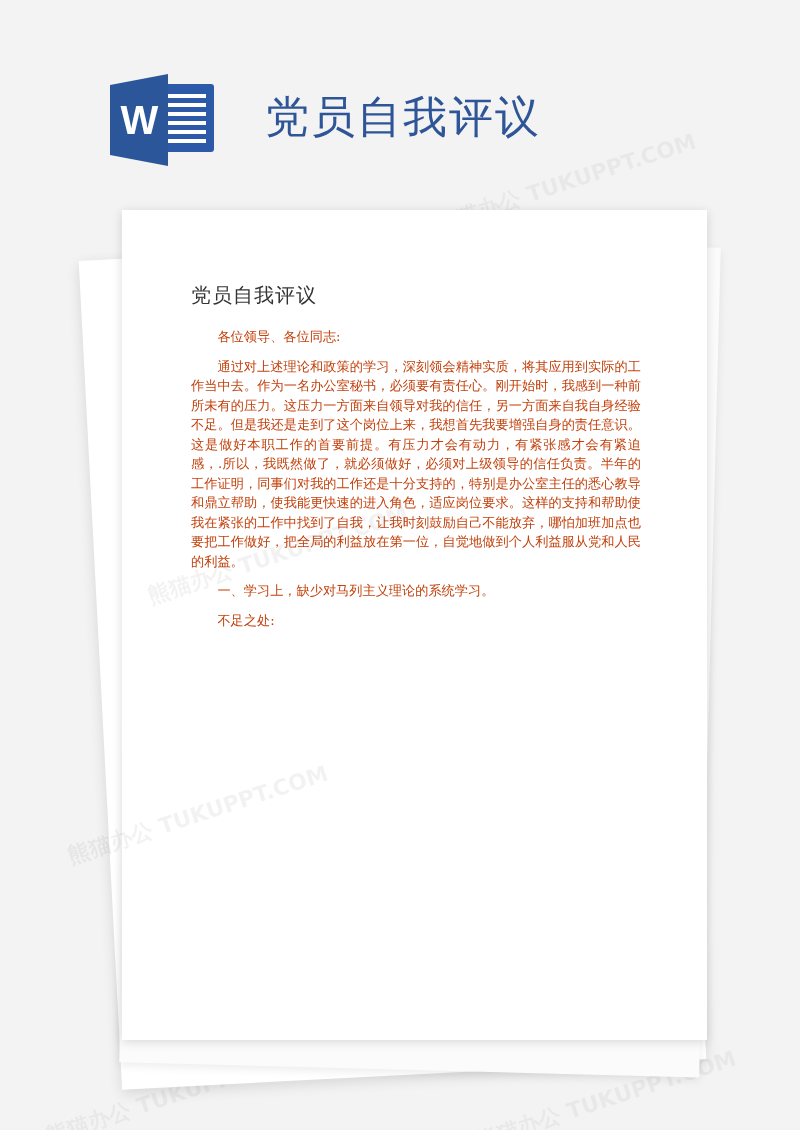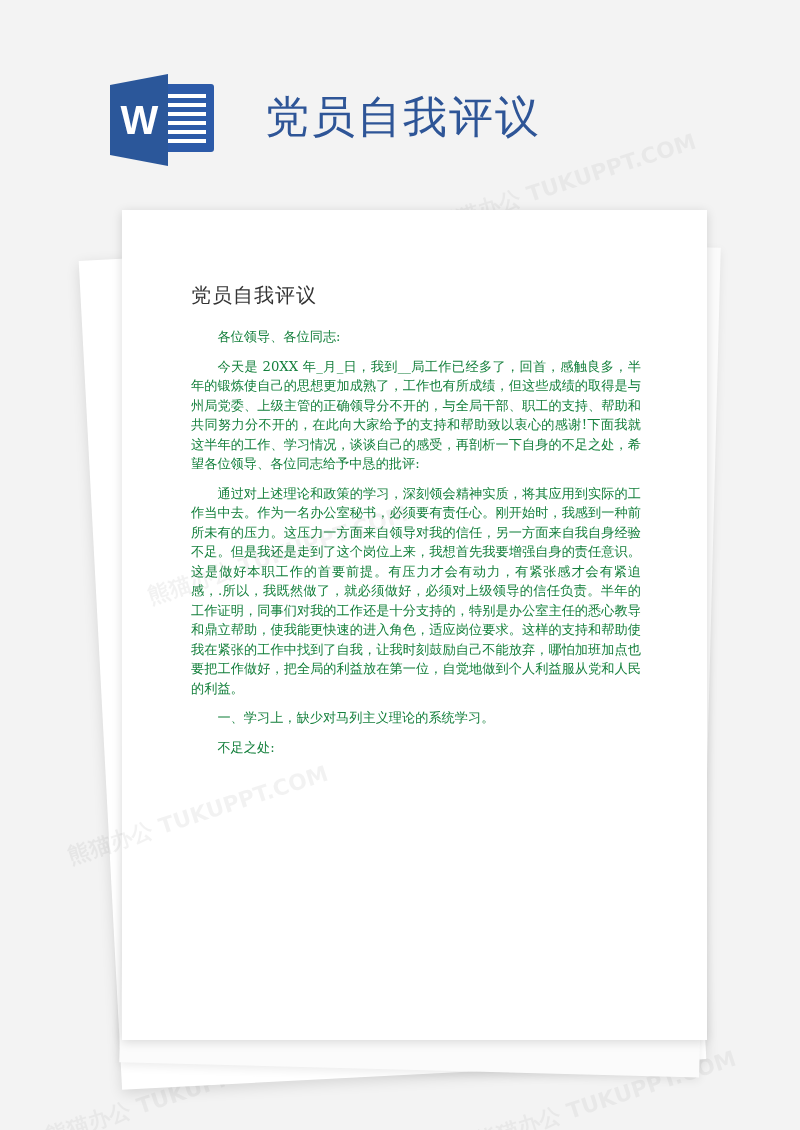--- a/index.html
+++ b/index.html
@@ -55,21 +55,21 @@
     box-shadow: 0 2px 10px rgba(0,0,0,0.14);
     padding: 72px 66px 0 69px;
     color: #222222;
   }
   .doc-title {
     font-size: 20px; color: #333333; letter-spacing: 1px; margin-bottom: 18px;
     font-family: "DejaVu Sans", "Liberation Sans", sans-serif; font-weight: normal;
   }
   .para {
     font-size: 13.2px; line-height: 19.5px; text-indent: 2em;
-    text-align: justify; margin-bottom: 10px; color: #15803d;
+    text-align: justify; margin-bottom: 10px; color: #c2410c;
   }
   .watermark {
     position: absolute; font-family: "DejaVu Sans", sans-serif;
     font-size: 22px; color: rgba(0,0,0,0.045); font-weight: bold;
     transform: rotate(-18deg); white-space: nowrap; pointer-events: none;
   }
 </style>
 </head>
 <body>
 
@@ -93,19 +93,18 @@
 <div class="watermark" style="left:430px; top:168px;">熊猫办公 TUKUPPT.COM</div>
 <div class="watermark" style="left:40px; top:1080px;">熊猫办公 TUKUPPT.COM</div>
 <div class="watermark" style="left:470px; top:1085px;">熊猫办公 TUKUPPT.COM</div>
 
 <div class="paper-back"></div>
 <div class="paper-back2"></div>
 
 <div class="paper">
   <div class="doc-title">党员自我评议</div>
   <p class="para">各位领导、各位同志:</p>
-  <p class="para">今天是 20XX 年_月_日，我到__局工作已经多了，回首，感触良多，半年的锻炼使自己的思想更加成熟了，工作也有所成绩，但这些成绩的取得是与州局党委、上级主管的正确领导分不开的，与全局干部、职工的支持、帮助和共同努力分不开的，在此向大家给予的支持和帮助致以衷心的感谢!下面我就这半年的工作、学习情况，谈谈自己的感受，再剖析一下自身的不足之处，希望各位领导、各位同志给予中恳的批评:</p>
   <p class="para">通过对上述理论和政策的学习，深刻领会精神实质，将其应用到实际的工作当中去。作为一名办公室秘书，必须要有责任心。刚开始时，我感到一种前所未有的压力。这压力一方面来自领导对我的信任，另一方面来自我自身经验不足。但是我还是走到了这个岗位上来，我想首先我要增强自身的责任意识。这是做好本职工作的首要前提。有压力才会有动力，有紧张感才会有紧迫感，.所以，我既然做了，就必须做好，必须对上级领导的信任负责。半年的工作证明，同事们对我的工作还是十分支持的，特别是办公室主任的悉心教导和鼎立帮助，使我能更快速的进入角色，适应岗位要求。这样的支持和帮助使我在紧张的工作中找到了自我，让我时刻鼓励自己不能放弃，哪怕加班加点也要把工作做好，把全局的利益放在第一位，自觉地做到个人利益服从党和人民的利益。</p>
   <p class="para">一、学习上，缺少对马列主义理论的系统学习。</p>
   <p class="para">不足之处:</p>
   <div class="watermark" style="left:20px; top:330px; color:rgba(0,0,0,0.05);">熊猫办公 TUKUPPT.COM</div>
   <div class="watermark" style="left:-60px; top:590px; color:rgba(0,0,0,0.05);">熊猫办公 TUKUPPT.COM</div>
 </div>
 
 </body></html>

